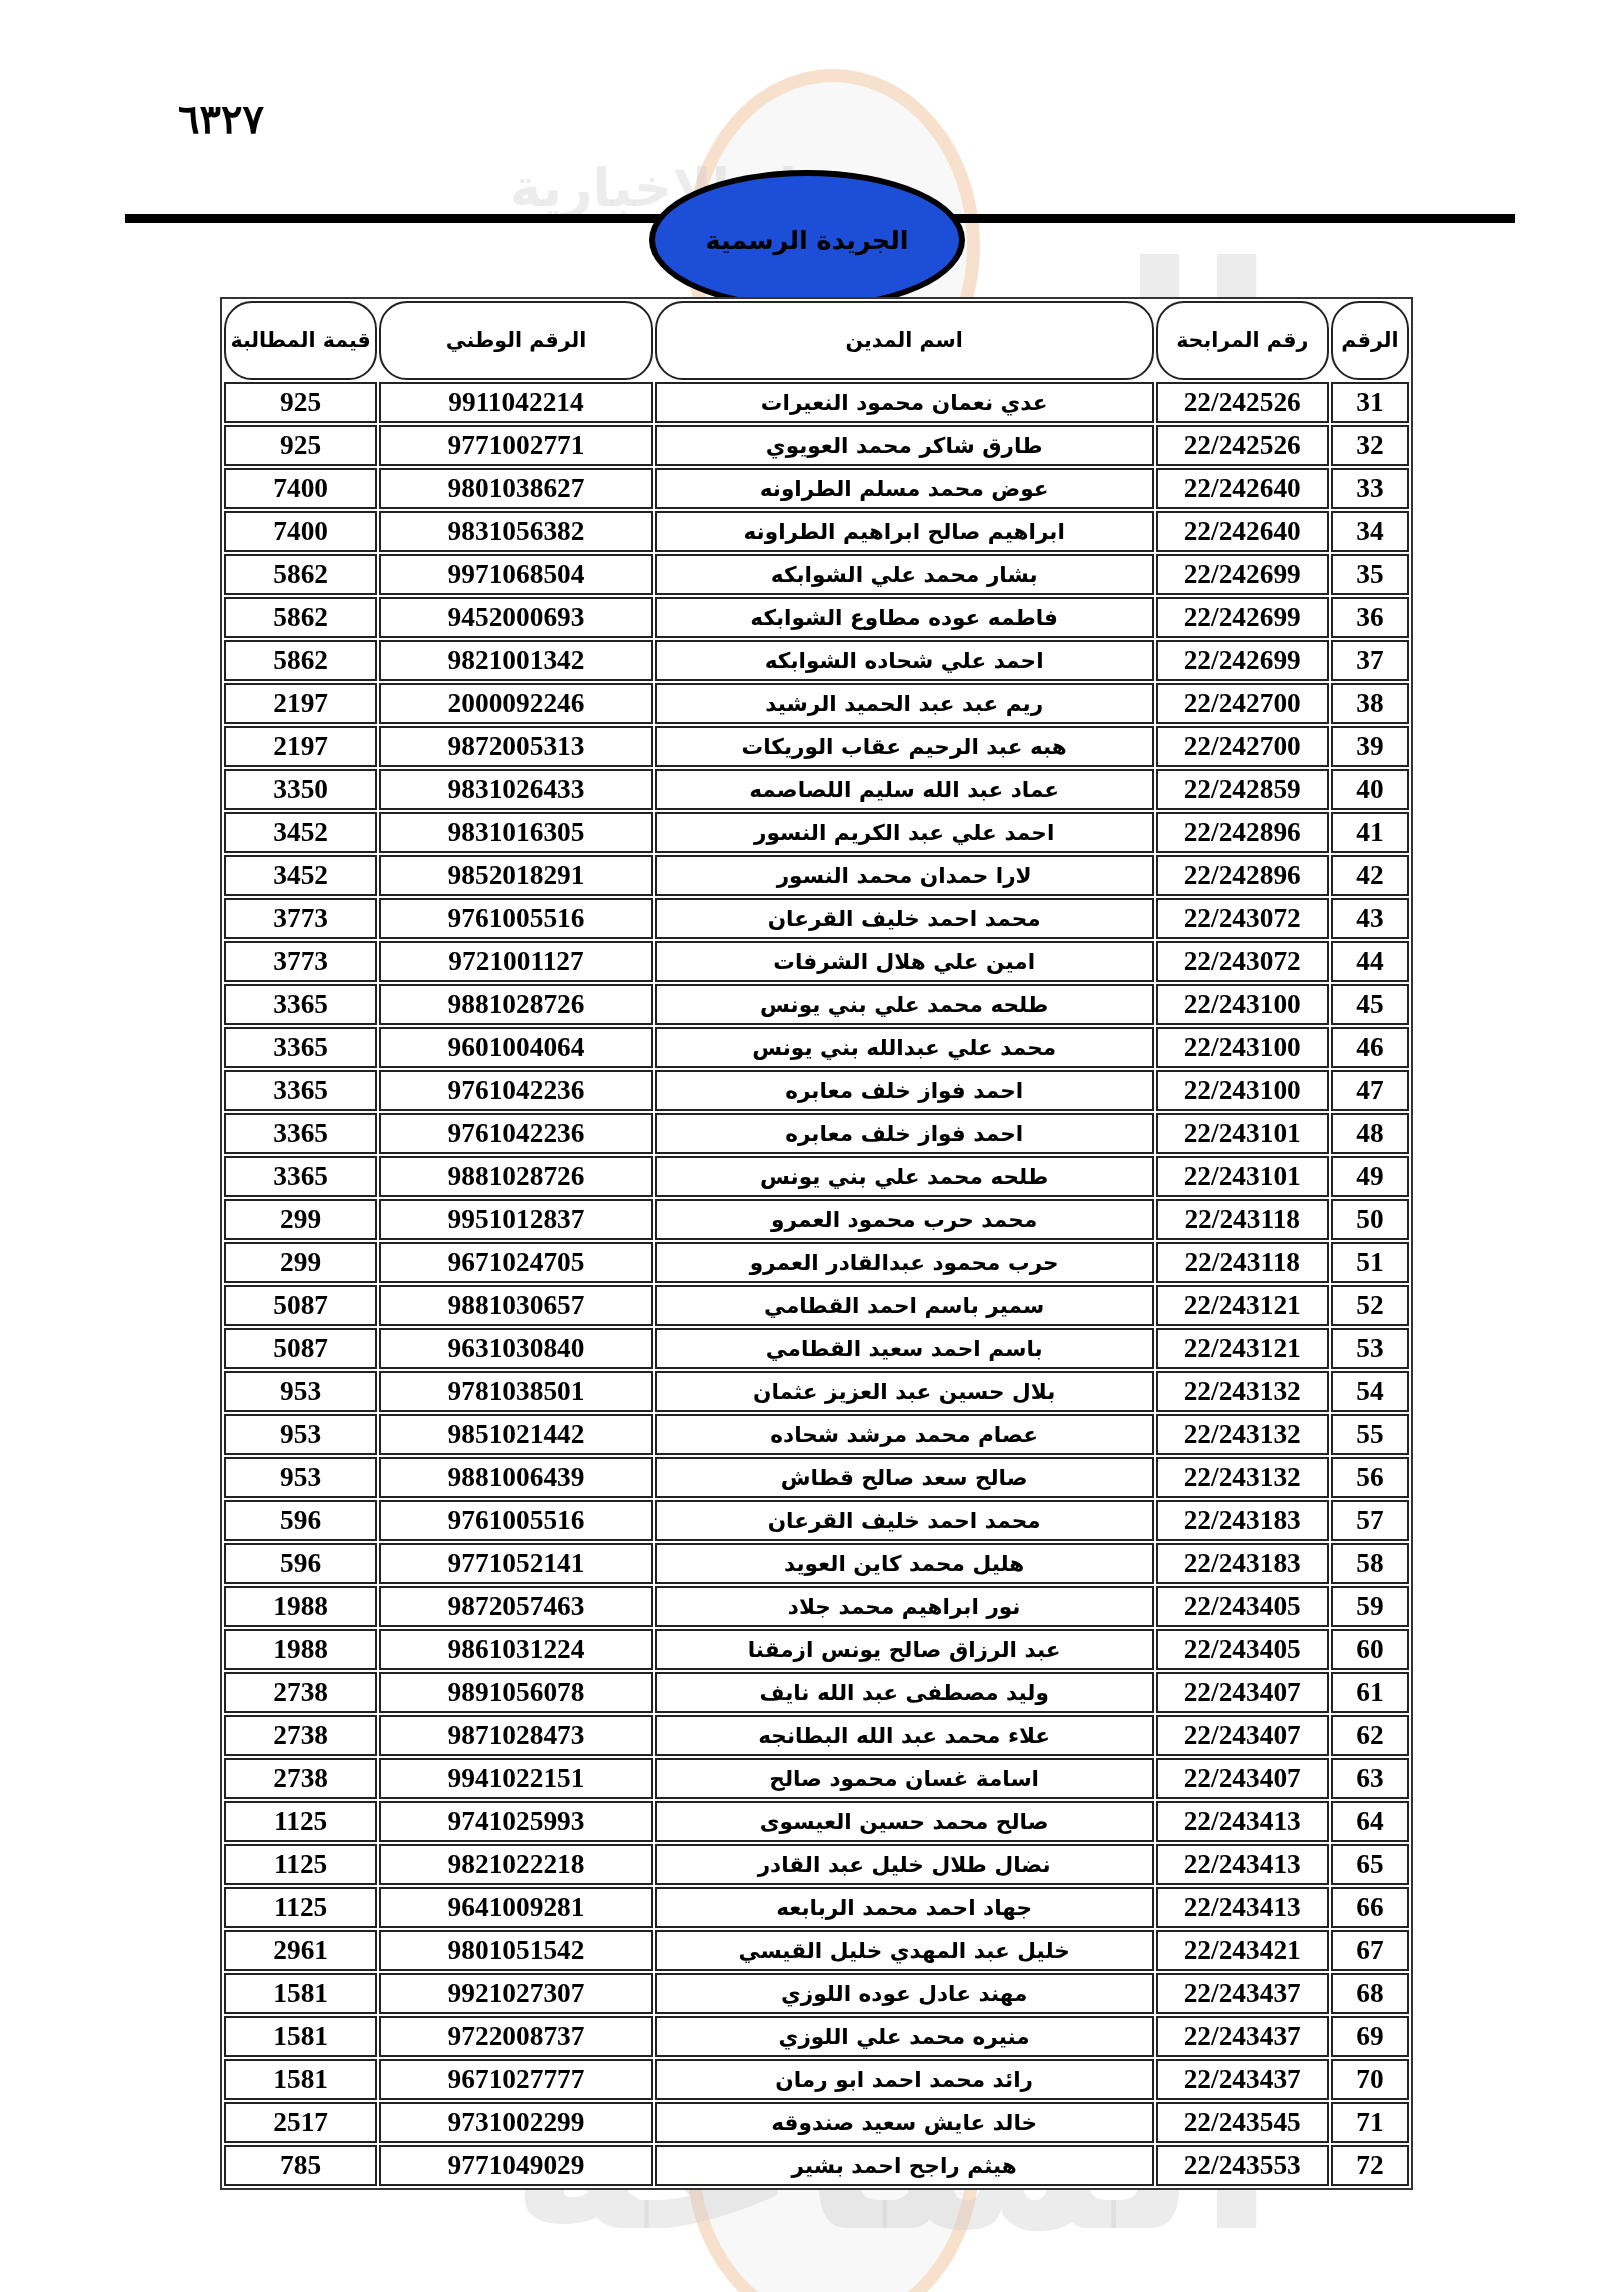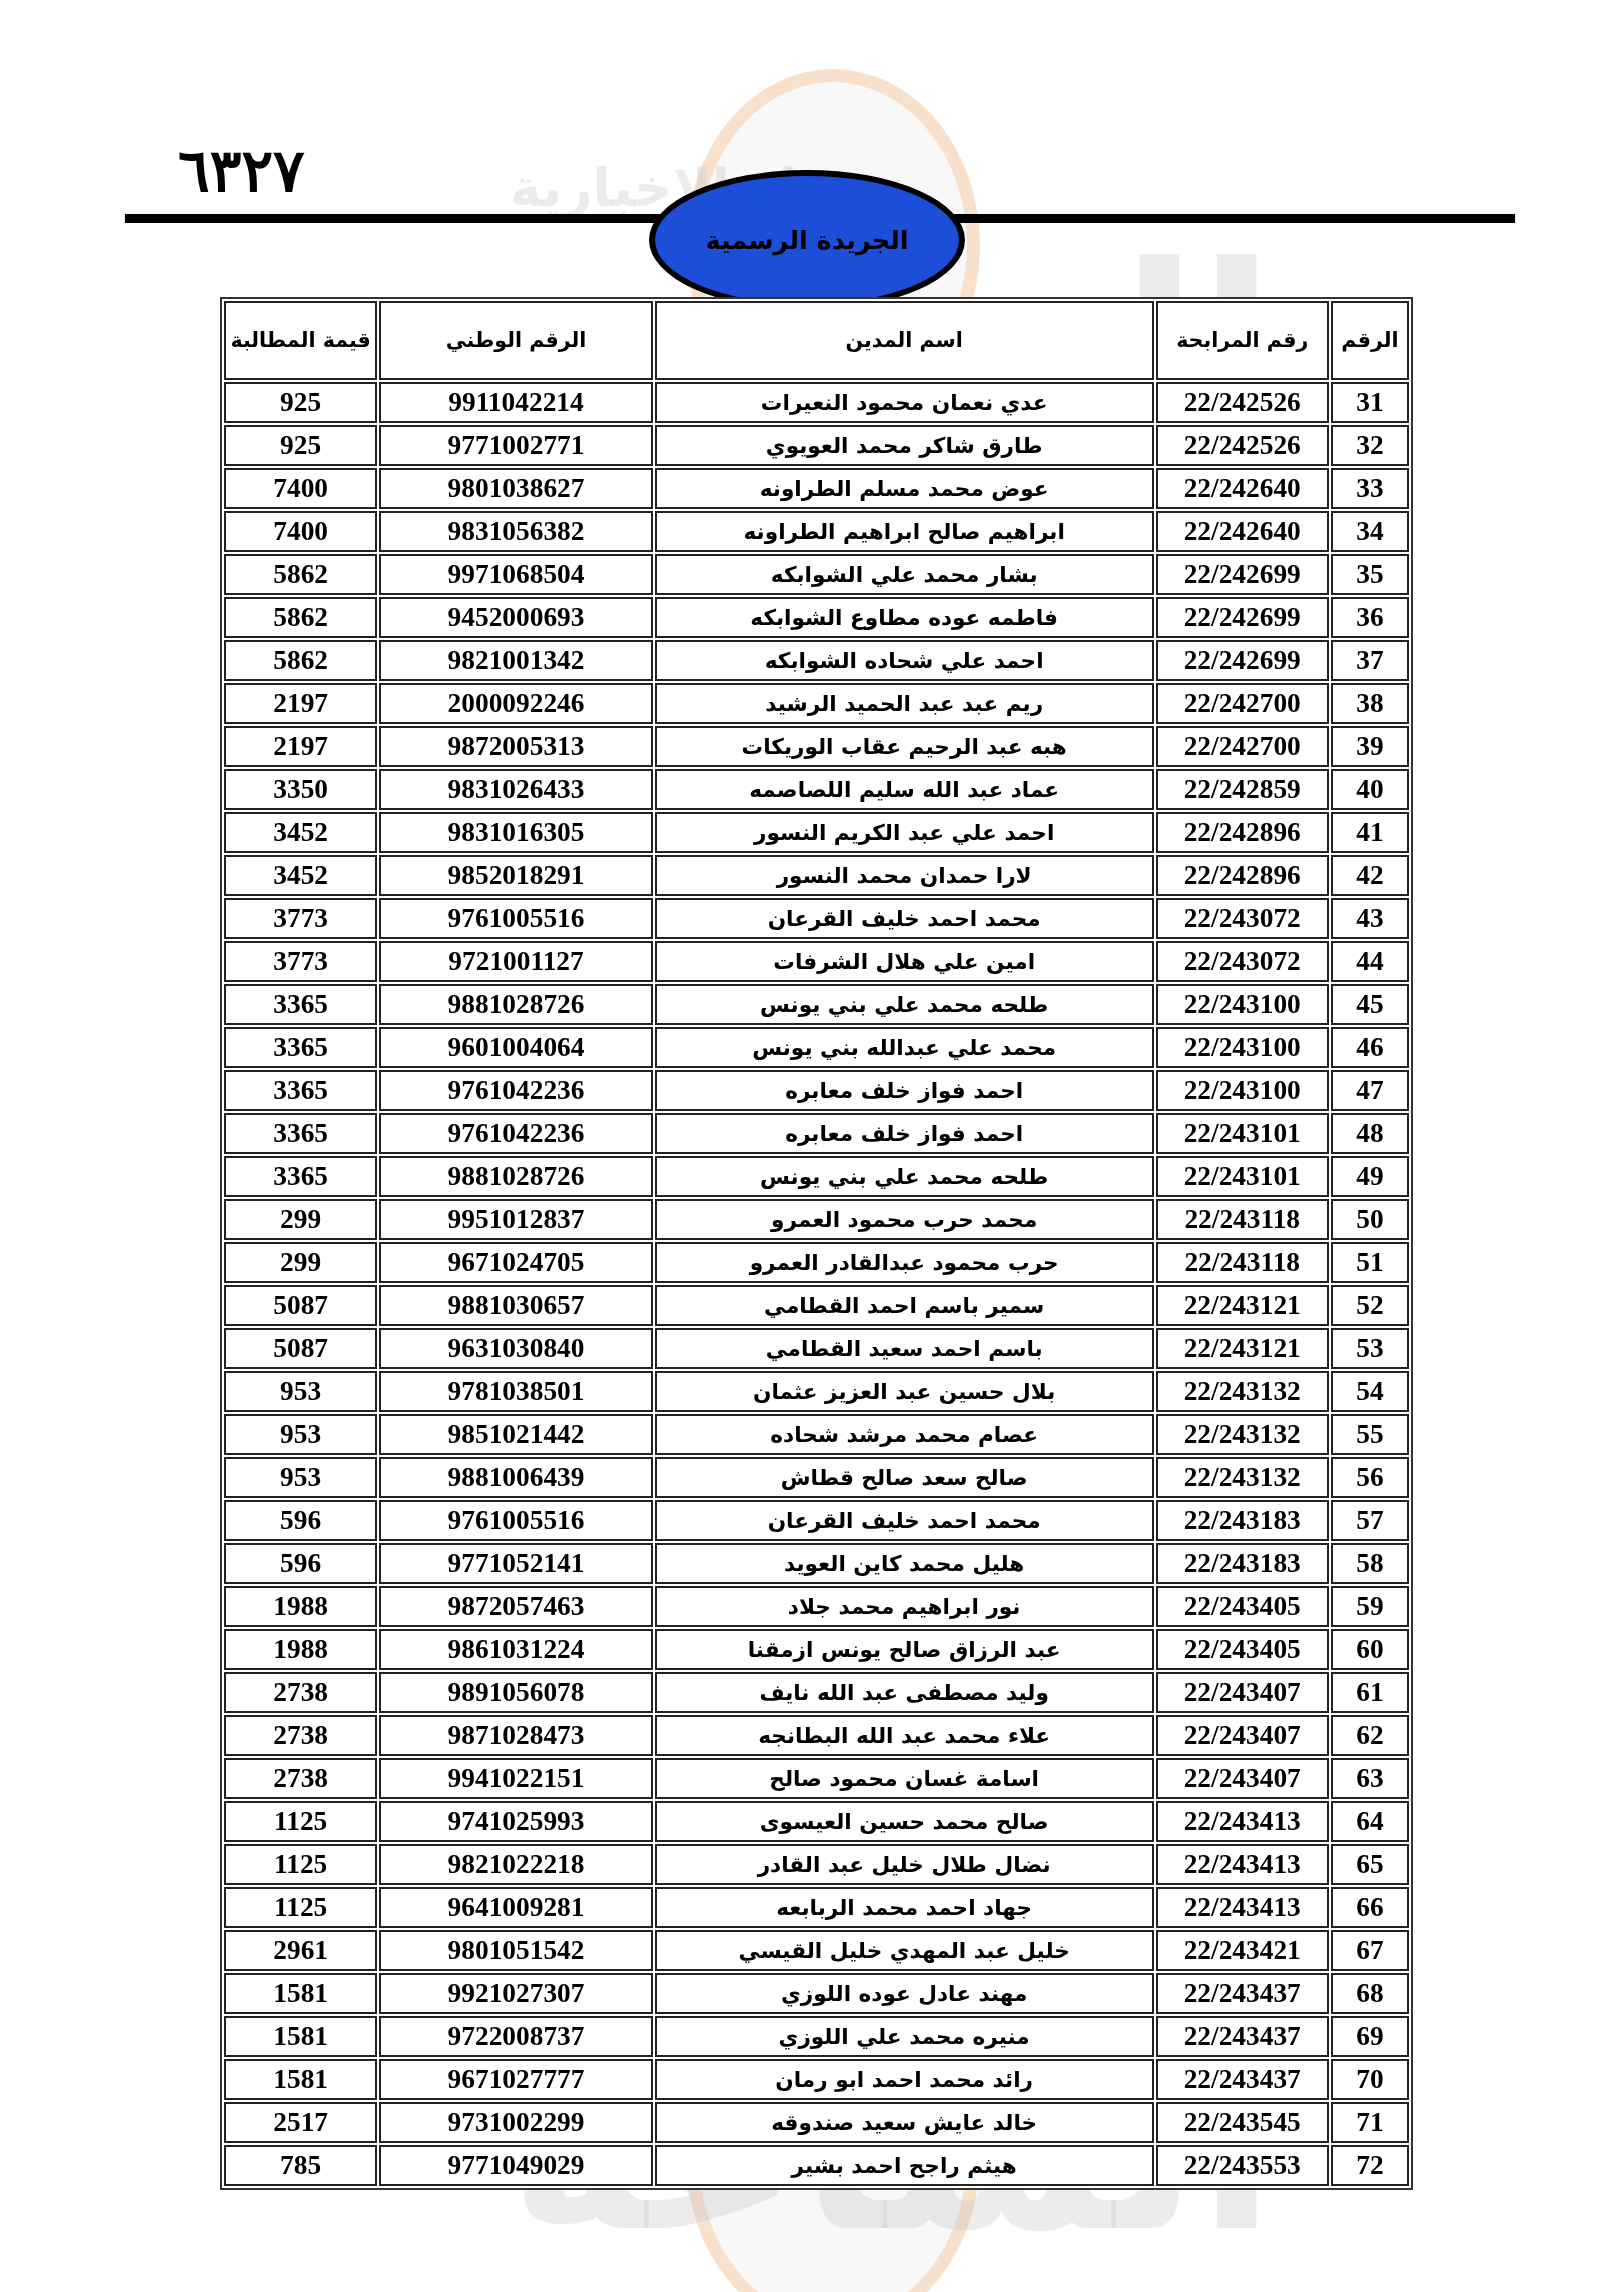--- a/index.html
+++ b/index.html
@@ -3,29 +3,29 @@
 <meta charset="utf-8">
 <style>
   html, body { margin: 0; padding: 0; background: #ffffff; }
   body { width: 1621px; height: 2293px; position: relative; overflow: hidden; font-family: "Liberation Serif", serif; color: #000; }
 
   
   .wm { position: absolute; pointer-events: none; }
   .wm-clock { width: 294px; height: 353px; border-radius: 50%; border: 13.7px solid rgba(245,160,90,0.28); background: rgba(235,235,235,0.35); box-sizing: border-box; }
   .wm-text { color: rgba(200,200,200,0.35); font-family: "DejaVu Sans", sans-serif; font-weight: bold; }
 
-  .page-number { position: absolute; left: 178px; top: 96px; font-family: Liberation Serif, serif; font-weight: bold; font-size: 59px; letter-spacing: 2px; direction: rtl; margin-top: 40px; }
+  .page-number { position: absolute; left: 178px; top: 96px; font-family: Liberation Serif, serif; font-weight: bold; font-size: 40px; letter-spacing: 2px; direction: rtl; }
 
   .rule { position: absolute; left: 125px; top: 214px; width: 1390px; height: 8.8px; background: #000; }
   .oval { position: absolute; left: 649px; top: 170px; width: 316px; height: 140px; border: 6.9px solid #000; border-radius: 50%; background: #1d4ed8; box-sizing: border-box; display: flex; align-items: center; justify-content: center; }
   .oval span { font-family: "DejaVu Sans", sans-serif; font-weight: bold; font-size: 25.5px; direction: rtl; }
 
   table.main { position: absolute; left: 220px; top: 297px; width: 1193px; border-collapse: separate; border-spacing: 2px; border: 2px solid #333; direction: rtl; background: #fff; }
   table.main th, table.main td { border: 2px solid #222; text-align: center; padding: 0; }
-  table.main th { height: 75px; font-family: "DejaVu Sans", sans-serif; font-weight: bold; font-size: 20.6px; line-height: 1.25; }
+  table.main th { height: 75px; font-family: "DejaVu Sans", sans-serif; font-weight: bold; font-size: 20.6px; line-height: 1.25; border-radius: 28px; }
   table.main td { height: 37px; font-weight: bold; font-size: 27.4px; }
   table.main td.name { font-family: "DejaVu Sans", sans-serif; font-size: 21.6px; text-align: center; }
   .c-idx { width: 74px; }
   .c-mur { width: 169px; }
   .c-name { width: 494px; }
   .c-nat { width: 269px; }
   .c-amt { width: 149px; }
 </style>
 </head>
 <body>

